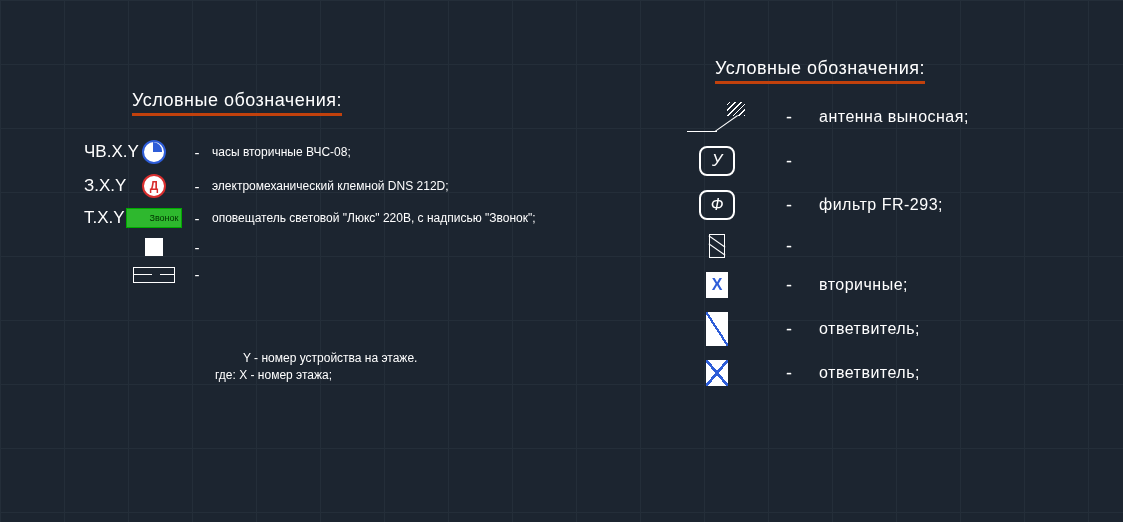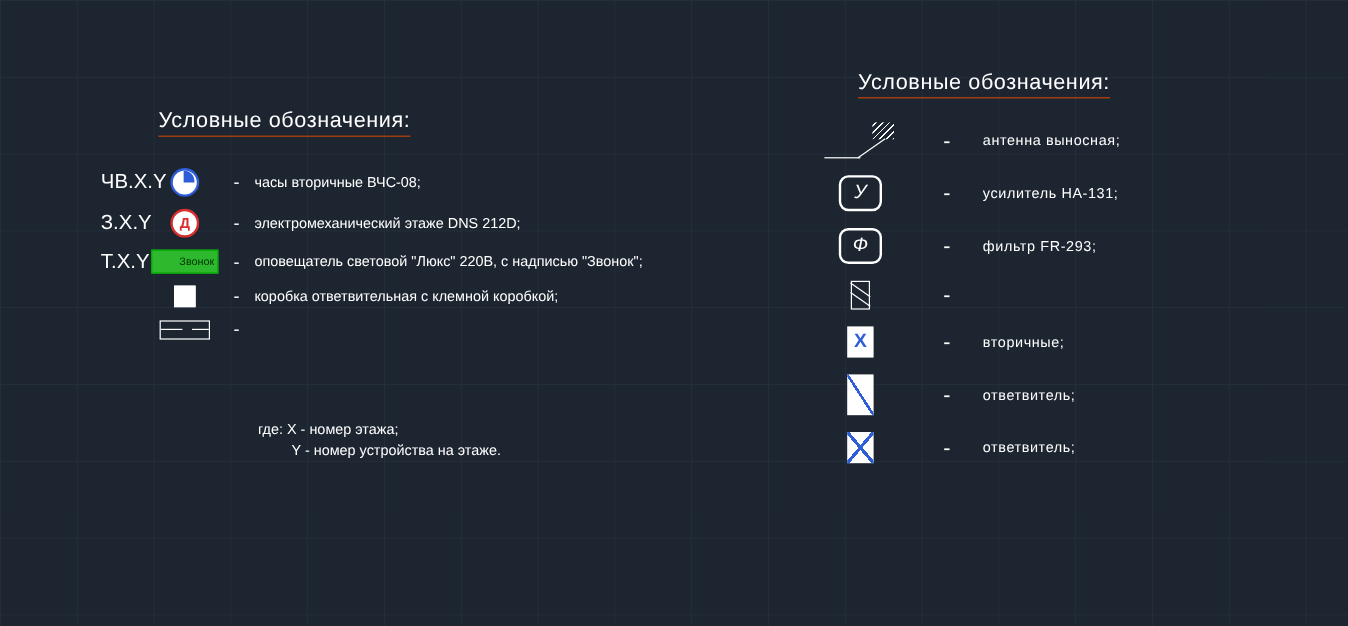--- a/index.html
+++ b/index.html
@@ -20,21 +20,21 @@
       linear-gradient(to right, #2a3440 1px, transparent 1px),
       linear-gradient(to bottom, #2a3440 1px, transparent 1px);
     background-size: 64px 64px;
     opacity: 0.6;
   }
   .header-left, .header-right {
     position: absolute;
     color: #fff;
     font-size: 18px;
     letter-spacing: 0.5px;
-    border-bottom: 1px solid #c2410c;
+    border-bottom: 3px solid #c2410c;
     padding-bottom: 2px;
   }
   .header-left { left: 132px; top: 90px; }
   .header-right { left: 715px; top: 58px; }
 
   .col {
     position: absolute;
   }
   .col-left { left: 40px; top: 130px; width: 560px; }
   .col-right { left: 675px; top: 88px; width: 430px; }
@@ -65,21 +65,21 @@
     text-align: center;
     color: #fff;
     font-size: 15px;
   }
   .col-right .dash { width: 60px; font-size: 18px; }
   .desc-l {
     font-size: 12px;
     color: #fff;
   }
   .desc-r {
-    font-size: 12px;
+    font-size: 16px;
     color: #fff;
     letter-spacing: 0.5px;
   }
   .note {
     position: absolute;
     left: 215px;
     top: 350px;
     font-size: 12px;
     color: #fff;
     line-height: 1.4;
@@ -172,70 +172,68 @@
       </span>
     <span class="dash">-</span>
     <span class="desc-l">часы вторичные ВЧС-08;</span>
   </div>
   <div class="row">
     <span class="tag">З.X.Y</span>
     <span class="sym">
         <span class="bell-sym">Д</span>
       </span>
     <span class="dash">-</span>
-    <span class="desc-l">электромеханический этаже DNS 212D;</span>
+    <span class="desc-l">электромеханический клемной DNS 212D;</span>
   </div>
   <div class="row">
     <span class="tag">Т.X.Y</span>
     <span class="sym">
         <span class="zvonok-sym">Звонок</span>
       </span>
     <span class="dash">-</span>
     <span class="desc-l">оповещатель световой "Люкс" 220В, с надписью "Звонок";</span>
   </div>
   <div class="row">
     <span class="tag"></span>
     <span class="sym">
         <span class="box-sym"></span>
       </span>
     <span class="dash">-</span>
-    <span class="desc-l">коробка ответвительная с клемной коробкой;</span>
   </div>
   <div class="row">
     <span class="tag"></span>
     <span class="sym">
         <span class="contactor-sym"></span>
       </span>
     <span class="dash">-</span>
   </div>
 </div>
 
 <div class="note">
+  <div style="padding-left:28px">Y - номер устройства на этаже.</div>
   <div>где: X - номер этажа;</div>
-  <div style="padding-left:28px">Y - номер устройства на этаже.</div>
 </div>
 
 <div class="col col-right">
   <div class="row">
     <span class="sym">
       <span class="ant-sym">
           <span class="a"></span>
           <span class="b"></span>
           <span class="h"></span>
         </span>
     </span>
     <span class="dash">-</span>
     <span class="desc-r">антенна выносная;</span>
   </div>
   <div class="row">
     <span class="sym">
         <span class="letter-box">У</span>
       </span>
     <span class="dash">-</span>
-    <span class="desc-r">усилитель HA-131;</span>
   </div>
   <div class="row">
     <span class="sym">
         <span class="letter-box">Ф</span>
       </span>
     <span class="dash">-</span>
     <span class="desc-r">фильтр FR-293;</span>
   </div>
   <div class="row">
     <span class="sym">

